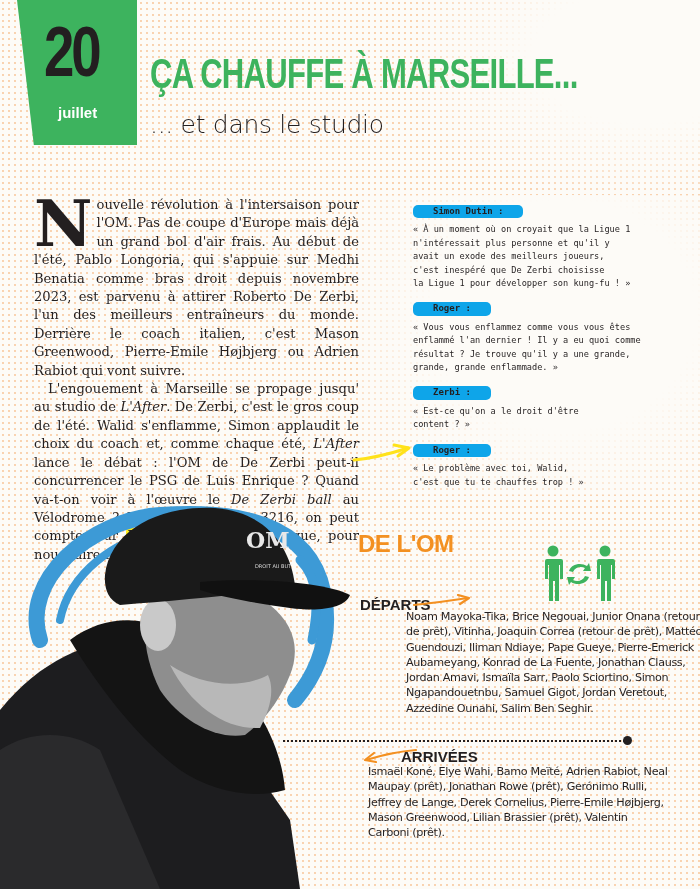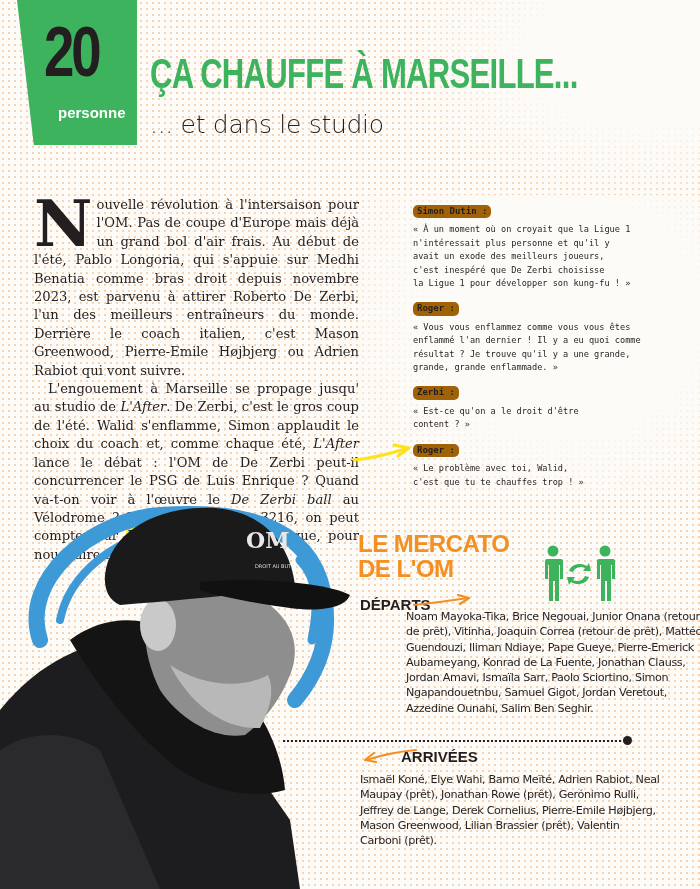--- a/index.html
+++ b/index.html
@@ -60,22 +60,22 @@
     font-size: 64px; line-height: 52px; margin: 2px 4px 0 0; color: #231f20;
   }
   .hl { background: #ffee1a; font-weight: bold; padding: 0 2px; border-radius: 4px; }
 
   
   .quotes {
     position: absolute; left: 413px; top: 205px; width: 275px;
     font-family: "DejaVu Sans Mono", monospace; font-size: 8.6px; line-height: 13.4px; color: #231f20;
   }
   .speaker {
-    display: inline-block; background: #a16207; font-weight: bold;
-    padding: 0 4px; border-radius: 5px; margin-bottom: 5px; font-size: 9px;
+    display: inline-block; background: #0ea5e9; font-weight: bold;
+    padding: 0 20px; border-radius: 5px; margin-bottom: 5px; font-size: 9px;
   }
   .quote-block { margin-bottom: 12px; }
   .quote-text { white-space: pre-line; }
 
   .arrow-yellow { position: absolute; left: 352px; top: 440px; }
 
   
   .photo { position: absolute; left: 0; top: 490px; width: 360px; height: 399px; }
 
   
@@ -90,21 +90,21 @@
     position: absolute; font-family: "Liberation Sans", sans-serif; font-weight: bold;
     font-size: 15px; color: #231f20;
   }
   .list-text {
     position: absolute; font-family: "DejaVu Sans", sans-serif; font-size: 11.2px;
     line-height: 15.3px; color: #231f20; letter-spacing: -0.35px;
   }
   .departs-label { left: 360px; top: 596px; }
   .departs-text { left: 360px; top: 609px; width: 300px; margin-left: 46px; }
   .arrivees-label { left: 401px; top: 748px; }
-  .arrivees-text { left: 360px; top: 764px; width: 300px; margin-top: 8px; }
+  .arrivees-text { left: 368px; top: 764px; width: 300px; }
 
   .divider {
     position: absolute; left: 283px; top: 740px; width: 342px; height: 0;
     border-top: 2px dotted #231f20;
   }
   .divider-dot {
     position: absolute; left: 623px; top: 736px; width: 9px; height: 9px;
     border-radius: 50%; background: #231f20;
   }
   .arrow-orange-1 { position: absolute; left: 412px; top: 594px; }
@@ -112,21 +112,21 @@
 </style>
 </head>
 <body>
 
 <div class="halftone"></div>
 <div class="halftone-mask-a"></div>
 <div class="halftone-mask-b"></div>
 
 <div class="date-badge"></div>
 <div class="date-day">20</div>
-<div class="date-month">personne</div>
+<div class="date-month">juillet</div>
 
 <h1 class="title">ÇA CHAUFFE À MARSEILLE...</h1>
 <h2 class="subtitle">... et dans le studio</h2>
 
 <div class="article">
   <p>
     <span class="dropcap">N</span><span>ouvelle révolution à l'intersaison pour l'OM. Pas de coupe d'Europe mais déjà un grand bol d'air frais. Au début de l'été, Pablo Longoria, qui s'appuie sur Medhi Benatia comme bras droit depuis novembre 2023, est parvenu à attirer Roberto De Zerbi, l'un des meilleurs entraîneurs du monde. Derrière le coach italien, c'est Mason Greenwood, Pierre-Emile Højbjerg ou Adrien Rabiot qui vont suivre.</span>
   </p>
   <p><span>L'engouement à Marseille se propage jusqu' au studio de </span><em>L'After</em><span>. De Zerbi, c'est le gros coup de l'été. Walid s'enflamme, Simon applaudit le choix du coach et, comme chaque été, </span><em>L'After</em><span> lance le débat : l'OM de De Zerbi peut-il concurrencer le PSG de Luis Enrique ? Quand va-t-on voir à l'œuvre le </span><em>De Zerbi ball</em><span> au Vélodrome ? Heureusement, au 3216, on peut compter sur </span><span class="hl">Roger</span><span>, auditeur historique, pour nous faire redescendre.</span></p>
 </div>
@@ -181,21 +181,20 @@
   <ellipse cx="158" cy="135" rx="18" ry="26" fill="#c9c9c9"></ellipse>
 
   <path d="M105 85 C110 40 160 15 215 18 C265 22 290 55 295 95 C250 105 180 110 120 115 C108 110 104 98 105 85 Z" fill="#1a1a1a"></path>
   <path d="M200 92 C240 88 320 90 350 105 C345 118 320 122 290 118 C260 114 225 108 200 100 Z" fill="#111"></path>
 
   <text x="246" y="58" font-family="DejaVu Serif, serif" font-size="22" font-weight="bold" fill="#e8e8e8">OM</text>
   <text x="255" y="78" font-family="DejaVu Sans, sans-serif" font-size="5" fill="#dcdcdc">DROIT AU BUT</text>
 </svg>
 
 <div class="mercato-title">
-  <div>LE MERCATO</div>
   <div>DE L'OM</div>
 </div>
 
 <svg class="icon-swap" width="72" height="58" viewBox="0 0 72 58">
   <g fill="#3db35e">
     <circle cx="10" cy="6" r="5.5"></circle>
     <path d="M2 14 h16 a2 2 0 0 1 2 2 v18 h-3 v-14 h-1 v36 h-4 v-20 h-2 v20 h-4 v-36 h-1 v14 h-3 v-18 a2 2 0 0 1 2 -2 z"></path>
     <circle cx="62" cy="6" r="5.5"></circle>
     <path d="M54 14 h16 a2 2 0 0 1 2 2 v18 h-3 v-14 h-1 v36 h-4 v-20 h-2 v20 h-4 v-36 h-1 v14 h-3 v-18 a2 2 0 0 1 2 -2 z"></path>
     <path d="M26 26 C28 19 38 17 44 21 L46 18 L48 26 L40 26 L42 23 C38 21 32 22 30 27 Z"></path>

